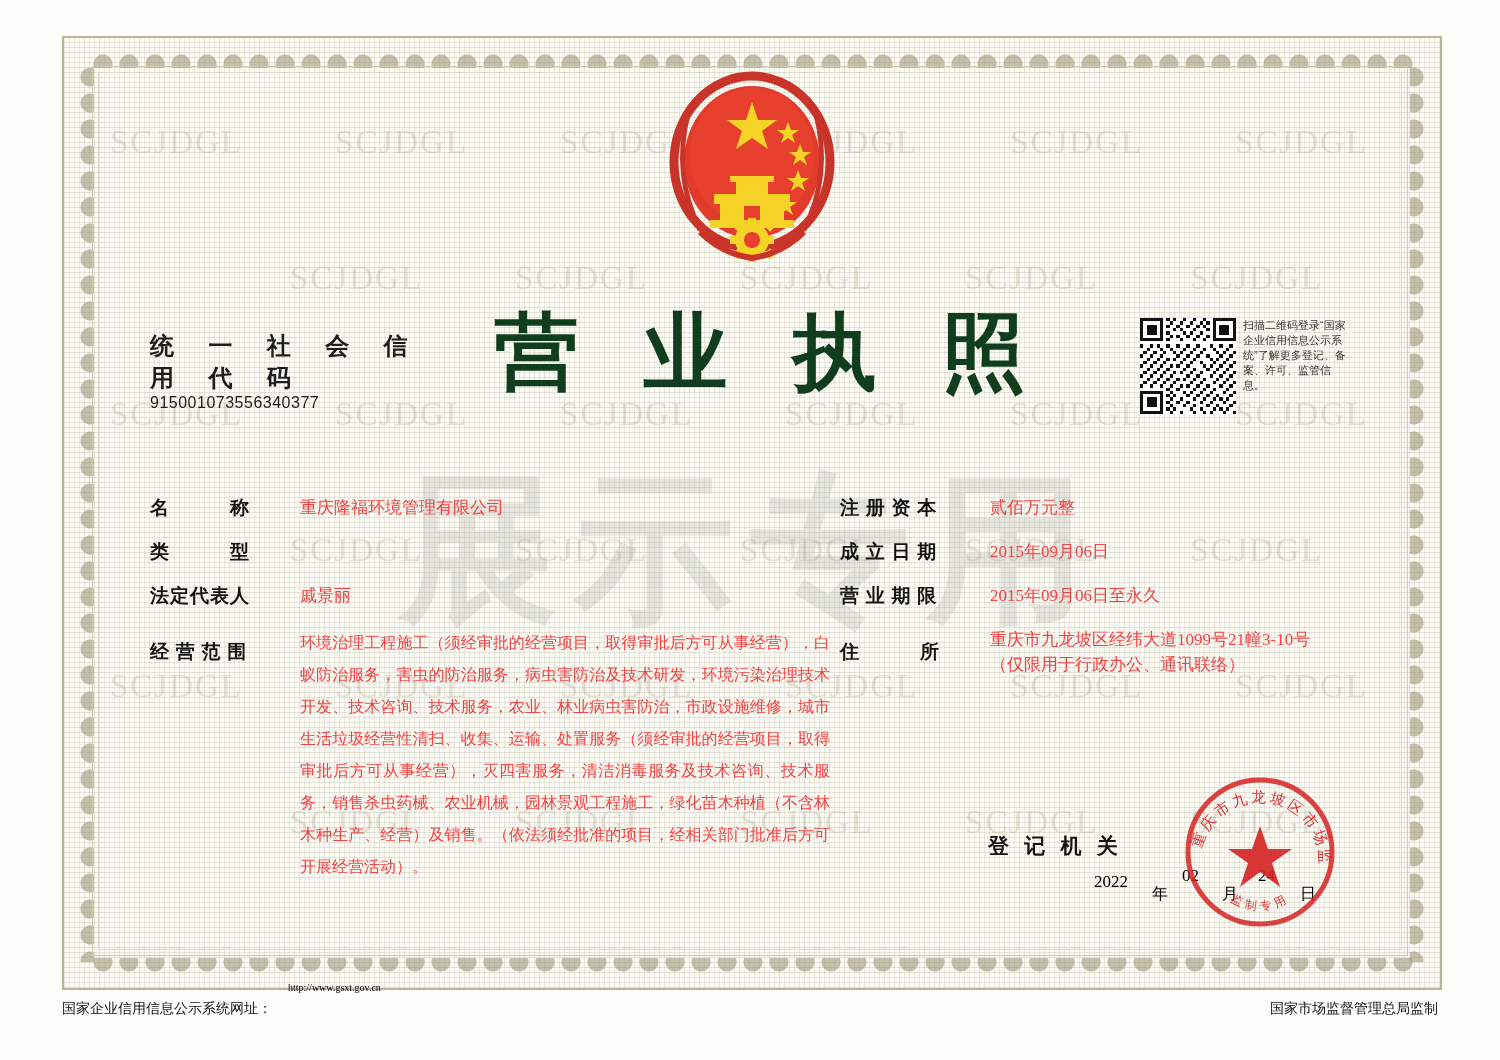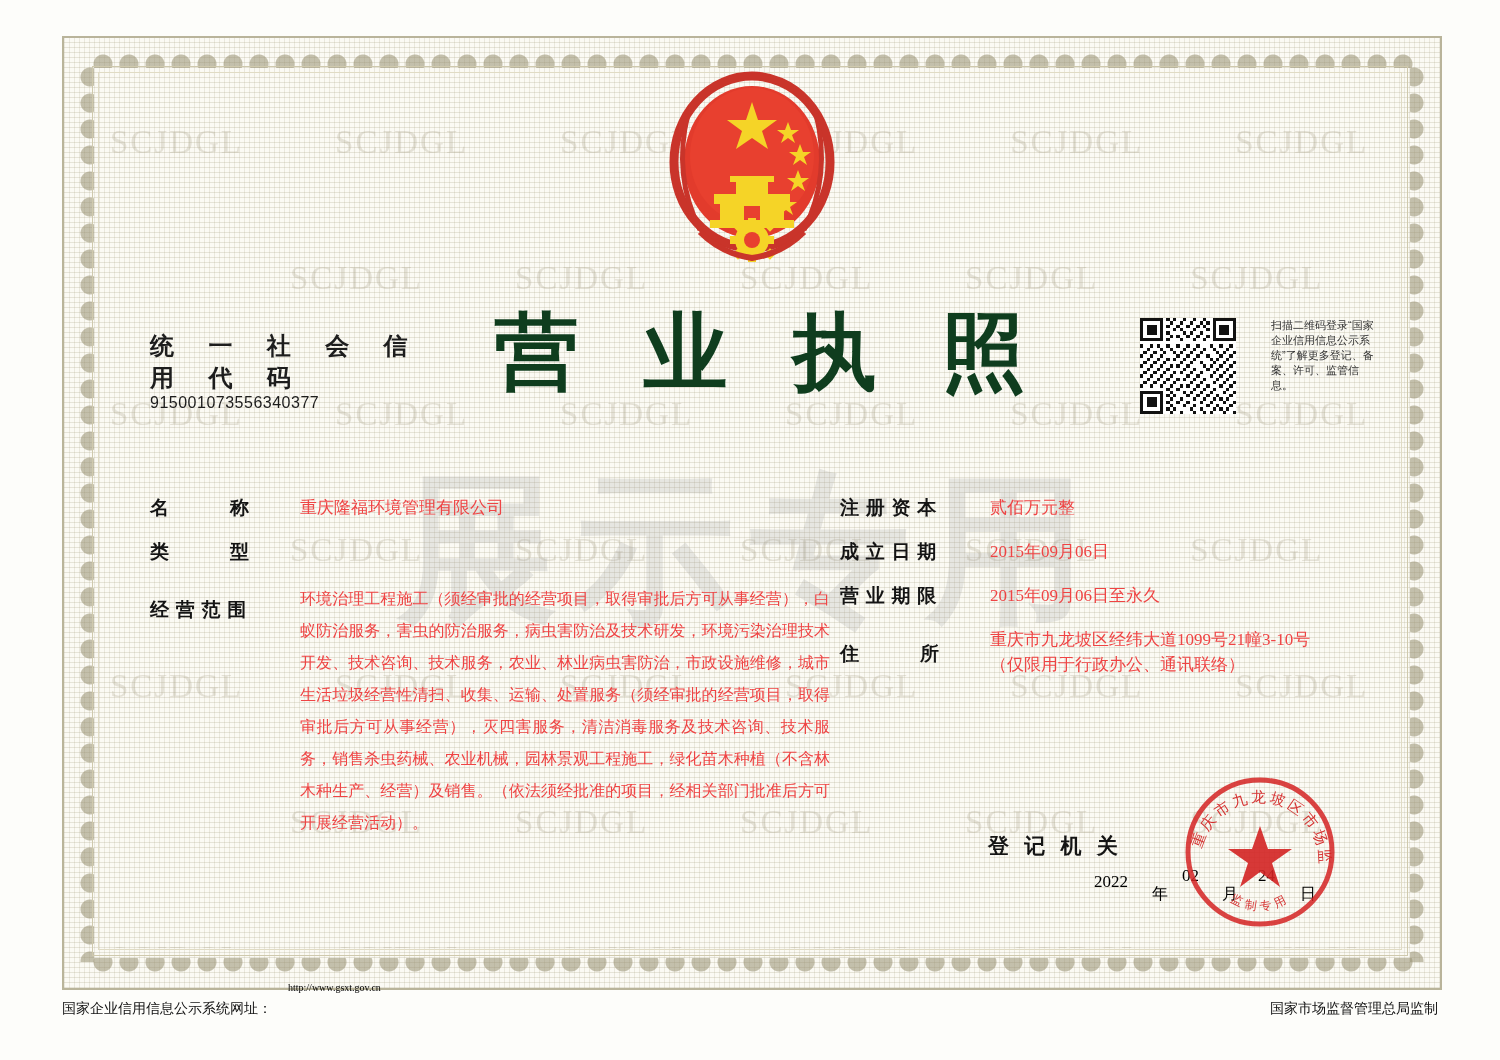--- a/index.html
+++ b/index.html
@@ -170,21 +170,20 @@
   }
   .qr-note {
     position: absolute;
     left: 1243px;
     top: 318px;
     width: 104px;
     font-size: 11px;
     line-height: 15px;
     color: #333;
     font-family: "Liberation Sans", sans-serif;
-    margin-left: 28px;
   }
 
   
   .col-left {
     position: absolute;
     left: 150px;
     top: 495px;
     width: 680px;
   }
   .col-right {
@@ -213,21 +212,21 @@
     font-size: 17px;
     color: #ef4444;
     line-height: 25px;
     font-family: "Liberation Serif", serif;
   }
   .f-value.small {
     font-size: 16px;
     line-height: 32px;
     text-align: justify;
   }
-  .f-label-pad { padding-top: 14px; }
+  .f-label-pad { padding-top: 4px; margin-top: 8px; }
 
   
   .reg-authority {
     position: absolute;
     left: 988px;
     top: 832px;
     font-size: 21px;
     font-weight: bold;
     letter-spacing: 5px;
     color: #141414;
@@ -630,20 +629,24 @@
 
   <div class="col-left">
     <div class="field">
       <div class="f-label">名　　　称</div>
       <div class="f-value">重庆隆福环境管理有限公司</div>
     </div>
     <div class="field">
       <div class="f-label">类　　　型</div>
     </div>
     <div class="field">
+      <div class="f-label">法定代表人</div>
+      <div class="f-value">戚景丽</div>
+    </div>
+    <div class="field">
       <div class="f-label f-label-pad">经 营 范 围</div>
       <div class="f-value small">环境治理工程施工（须经审批的经营项目，取得审批后方可从事经营），白蚁防治服务，害虫的防治服务，病虫害防治及技术研发，环境污染治理技术开发、技术咨询、技术服务，农业、林业病虫害防治，市政设施维修，城市生活垃圾经营性清扫、收集、运输、处置服务（须经审批的经营项目，取得审批后方可从事经营），灭四害服务，清洁消毒服务及技术咨询、技术服务，销售杀虫药械、农业机械，园林景观工程施工，绿化苗木种植（不含林木种生产、经营）及销售。（依法须经批准的项目，经相关部门批准后方可开展经营活动）。</div>
     </div>
   </div>
 
   <div class="col-right">
     <div class="field">
       <div class="f-label">注 册 资 本</div>
       <div class="f-value">贰佰万元整</div>
     </div>

